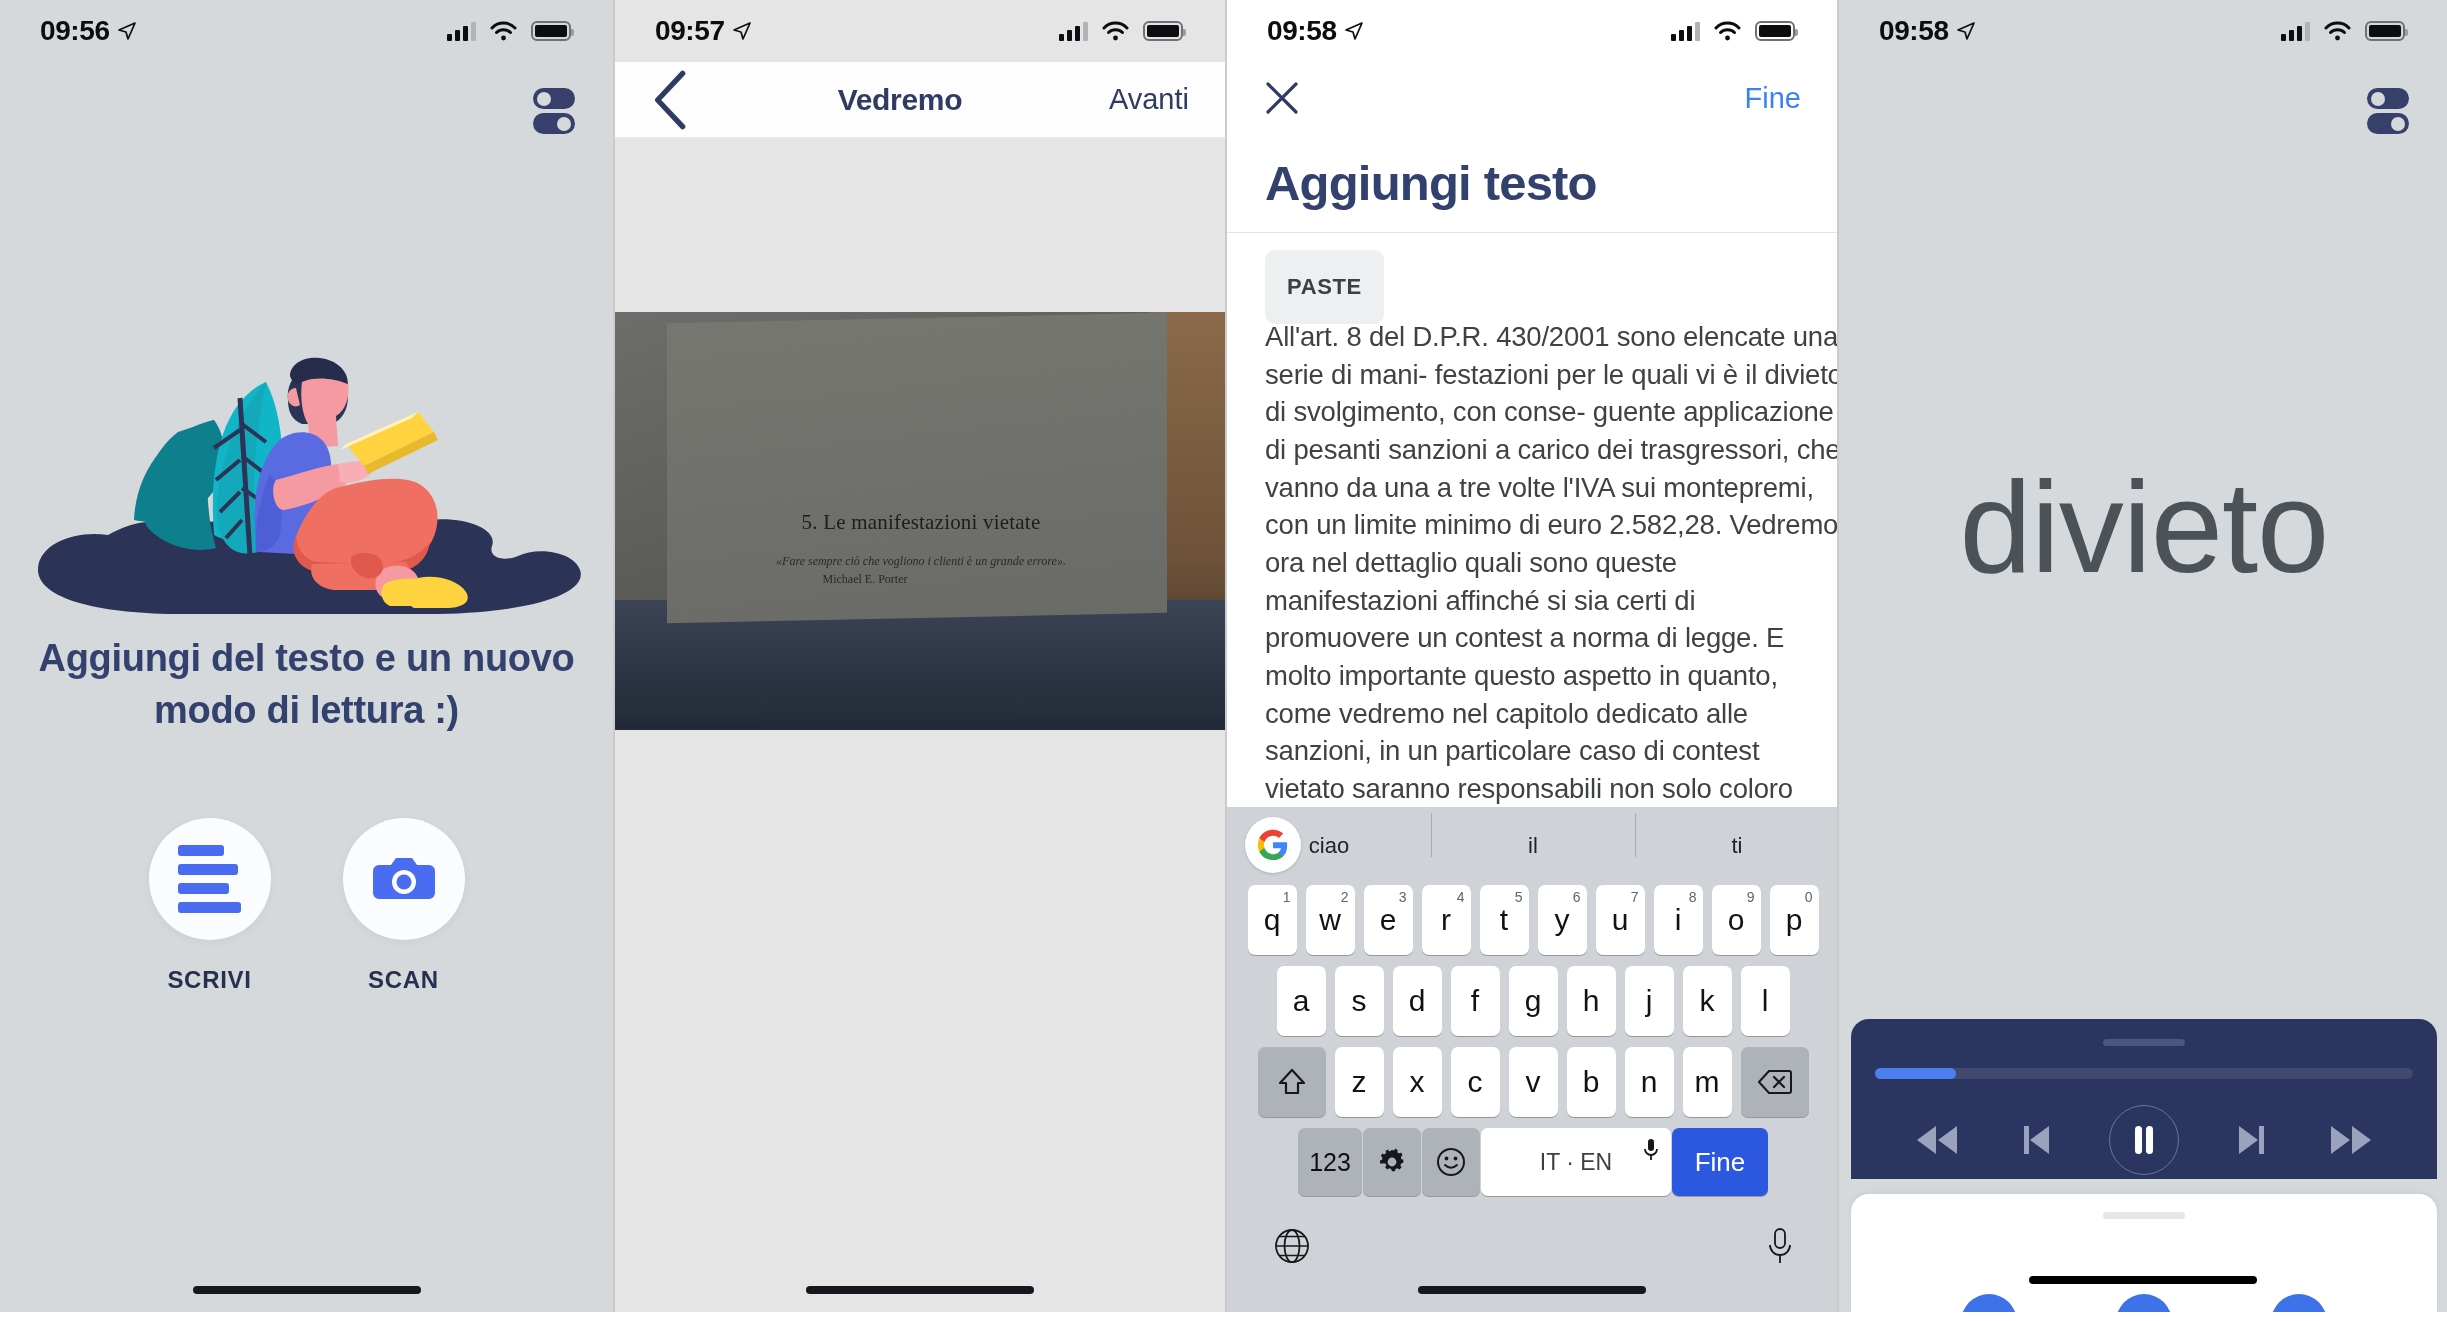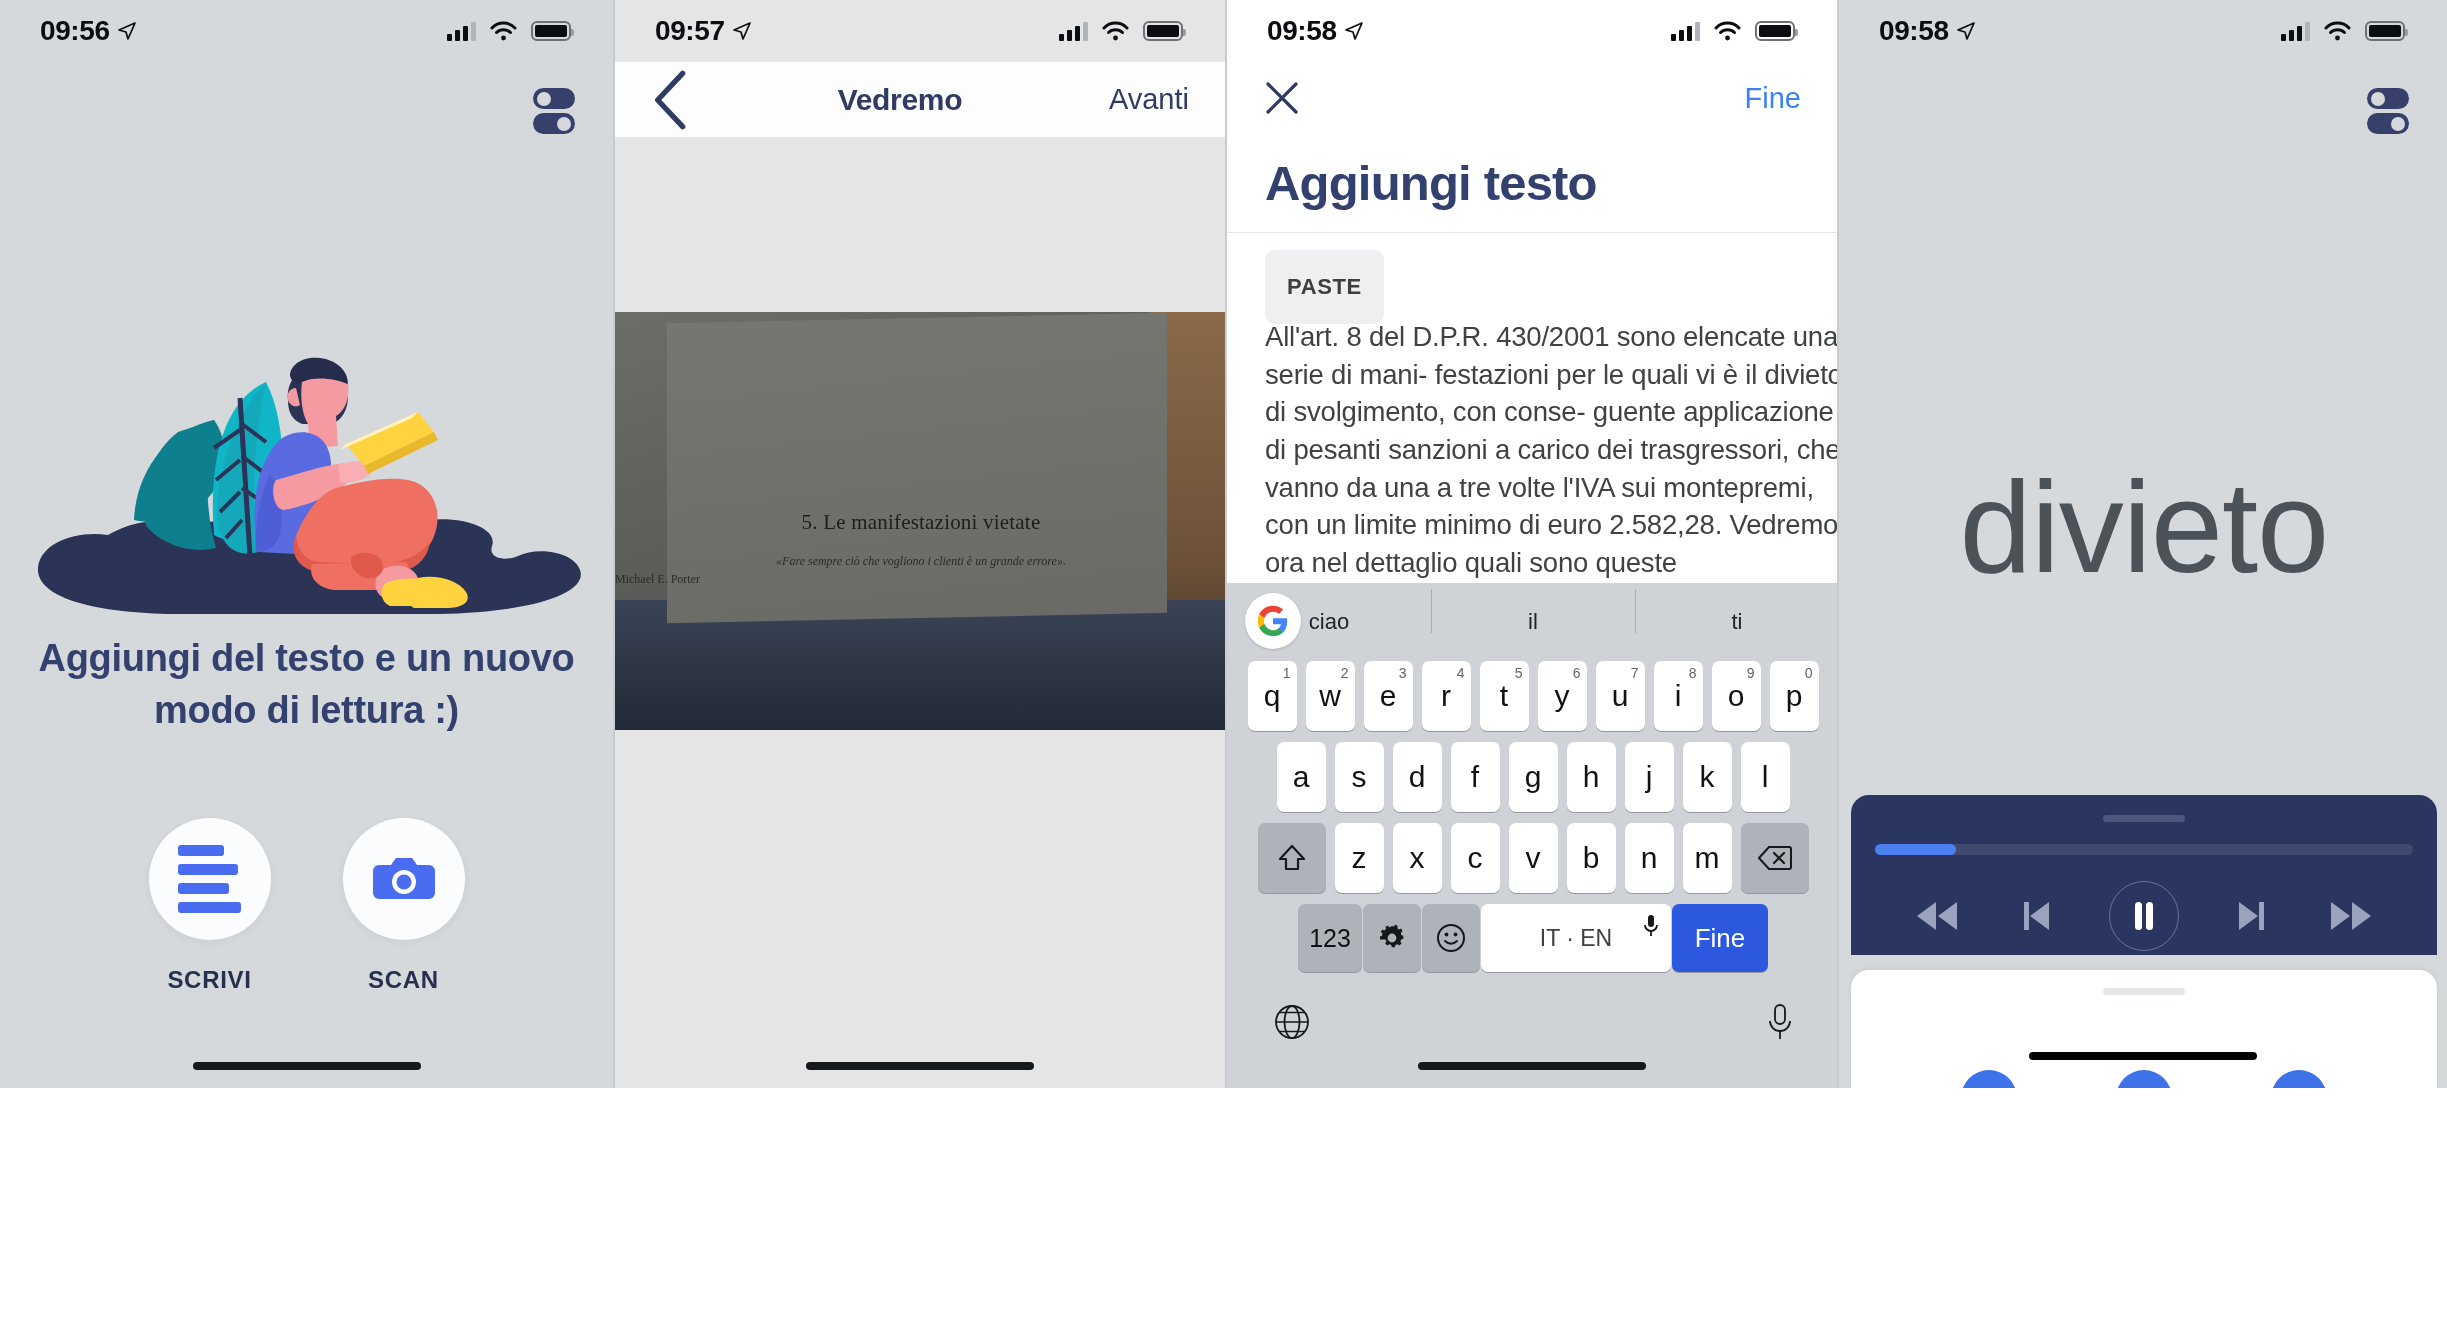--- a/index.html
+++ b/index.html
@@ -7,21 +7,21 @@
     width: 2447px; height: 1321px;
     background: #ffffff;
     font-family: "Liberation Sans", sans-serif;
     overflow: hidden;
   }
   .screen {
     position: relative;
     width: 2447px; height: 1321px;
     display: flex;
   }
-  .panel { position: relative; height: 1088px; overflow: hidden; }
+  .panel { position: relative; height: 1312px; overflow: hidden; }
   .p1 { width: 613px; background: #d5d9dc; }
   .p2 { width: 612px; background: #e5e5e5; border-left: 2px solid #c8cccf; }
   .p3 { width: 612px; background: #ffffff; border-left: 2px solid #c8cccf; }
   .p4 { width: 610px; background: #d5d9dc; border-left: 2px solid #c8cccf; }
 
   
   .statusbar {
     position: absolute; top: 0; left: 0; right: 0; height: 62px;
     display: flex; align-items: center; justify-content: space-between;
     padding: 0 42px 0 40px;
@@ -127,21 +127,21 @@
   .chap-title {
     position: absolute; top: 510px; left: 0; width: 612px; text-align: center;
     font-family: "Liberation Serif", serif; font-size: 21px; color: #1d1d1c;
     letter-spacing: .2px;
   }
   .quote {
     position: absolute; top: 552px; left: 0; width: 612px; text-align: center;
     font-family: "Liberation Serif", serif; font-style: italic;
     font-size: 12px; color: #2a2a28; line-height: 1.5;
   }
-  .quote .author { display: block; text-align: left; padding-right: 112px; font-style: normal; }
+  .quote .author { display: block; text-align: center; padding-right: 112px; font-style: normal; }
 
   
   .p3-nav {
     position: absolute; top: 62px; left: 0; right: 0; height: 72px;
     display: flex; align-items: center; justify-content: space-between;
     padding: 0 36px; z-index: 10;
   }
   .p3-x { width: 38px; height: 38px; cursor: pointer; }
   .p3-done { font-size: 29px; color: #3d82f2; cursor: pointer; }
   .p3-title {

